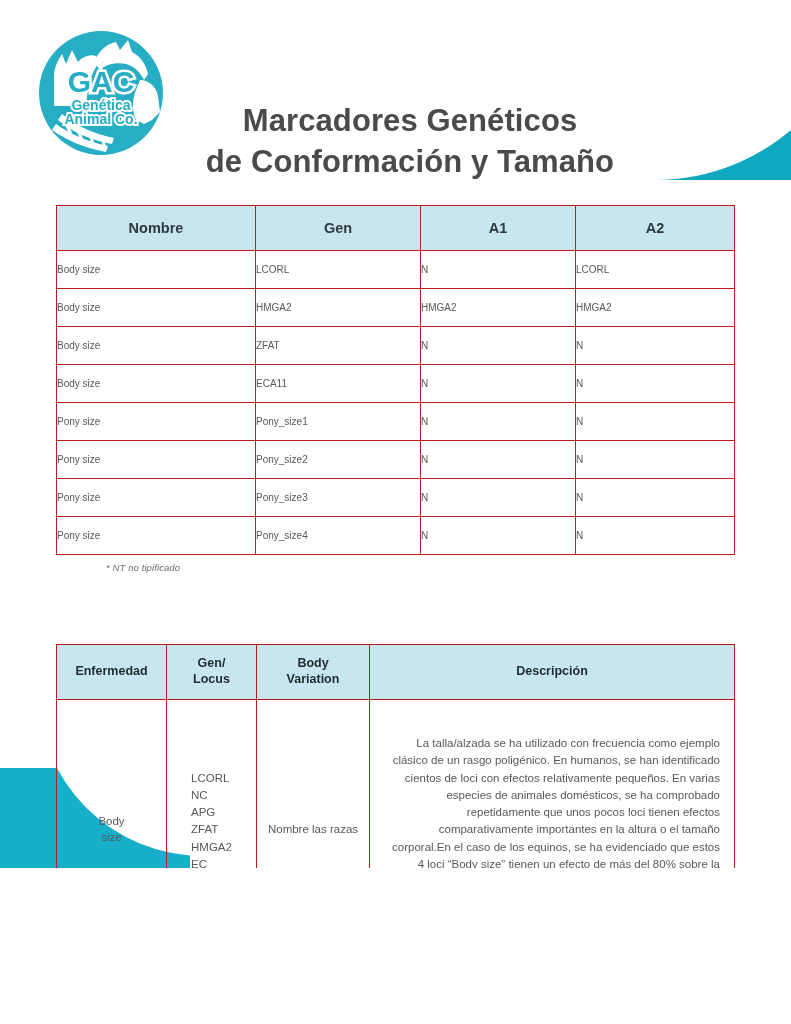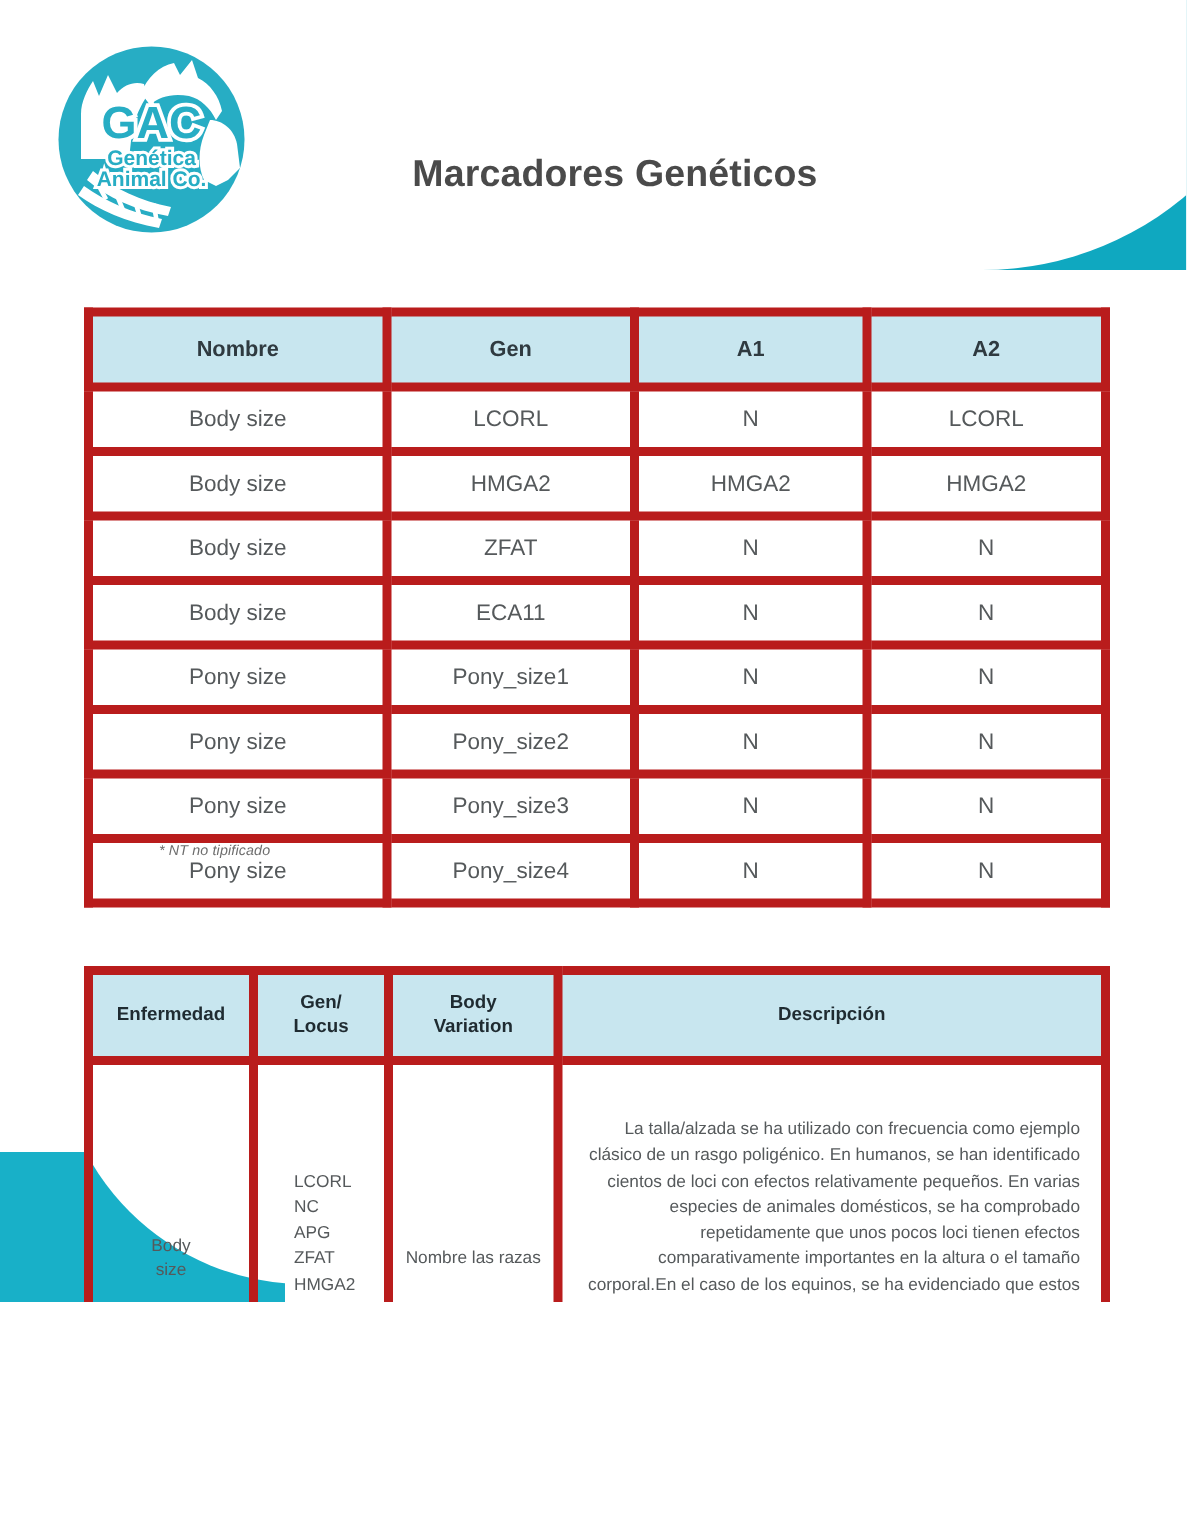--- a/index.html
+++ b/index.html
@@ -72,59 +72,59 @@
     top: 28px;
     width: 130px;
     height: 130px;
   }
   .doc-title {
     position: absolute;
     left: 190px;
     top: 100px;
     width: 440px;
     text-align: center;
-    font-size: 25px;
+    font-size: 31px;
     font-weight: bold;
     line-height: 1.33;
     color: #4a4a4a;
     letter-spacing: 0.1px;
   }
   .doc-title .tl {
     display: block;
   }
 
   
   .tbl {
     position: absolute;
     border-collapse: collapse;
     table-layout: fixed;
     font-size: 12.5px;
     color: #4d4d4d;
   }
   .tbl td, .tbl th {
-    border: 6px solid #b91c1c;
+    border: 1px solid #b91c1c;
     padding: 0;
   }
   #table-markers {
     left: 56px;
     top: 205px;
     width: 678px;
   }
   #table-markers th {
     background: #c8e6ef;
     height: 44px;
     font-size: 14.5px;
     font-weight: bold;
     color: #2f3a40;
     text-align: center;
   }
   #table-markers td {
     height: 37px;
-    text-align: center;
-    font-size: 15px;
+    text-align: left;
+    font-size: 10px;
     color: #55595b;
   }
 
   .note-nt {
     position: absolute;
     left: 58px;
     top: 562px;
     font-size: 9.5px;
     font-style: italic;
     color: #6d6d6d;
@@ -221,20 +221,21 @@
       </g>
       <g clip-path="url(#circClip)">
         <text x="65" y="64" text-anchor="middle" font-family="'Liberation Sans', sans-serif" font-size="30" font-weight="bold" fill="#27adc4" stroke="#ffffff" stroke-width="5" paint-order="stroke">GAC</text>
         <text x="65" y="82" text-anchor="middle" font-family="'Liberation Sans', sans-serif" font-size="14" font-weight="bold" fill="#27adc4" stroke="#ffffff" stroke-width="4" paint-order="stroke">Genética</text>
         <text x="65" y="96" text-anchor="middle" font-family="'Liberation Sans', sans-serif" font-size="14" font-weight="bold" fill="#27adc4" stroke="#ffffff" stroke-width="4" paint-order="stroke">Animal Co.</text>
       </g>
     </svg>
 
     <div class="doc-title">
       <span class="tl">Marcadores Genéticos</span>
+      <span class="tl">de Conformación y Tamaño</span>
     </div>
   </div>
 
   <table class="tbl" id="table-markers">
     <colgroup>
       <col style="width:199px">
         <col style="width:165px">
         <col style="width:155px">
         <col style="width:159px">
     </colgroup>

